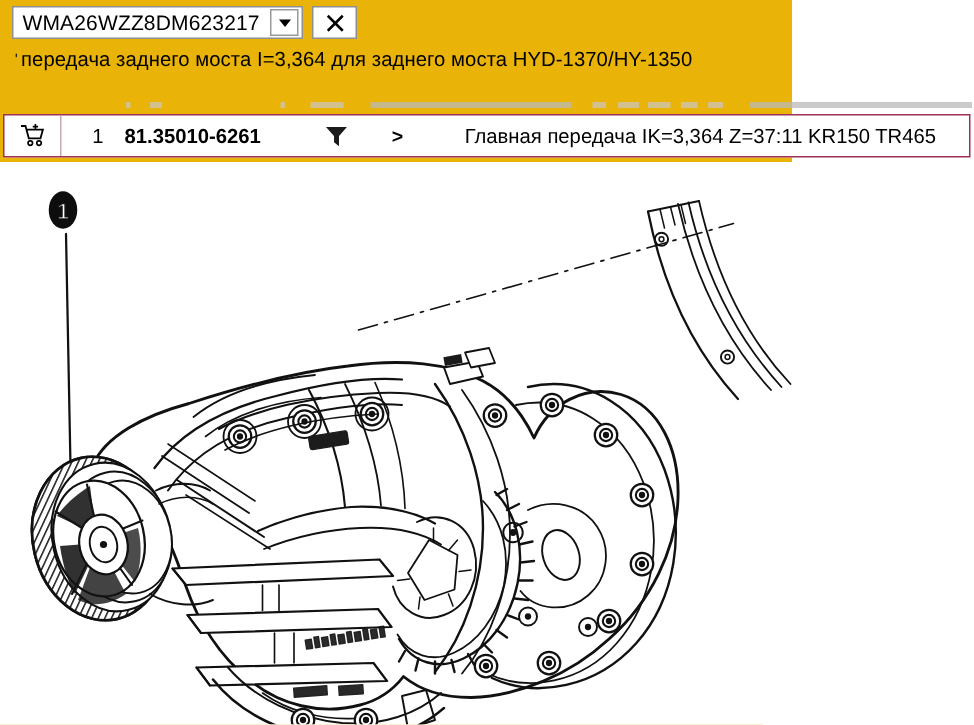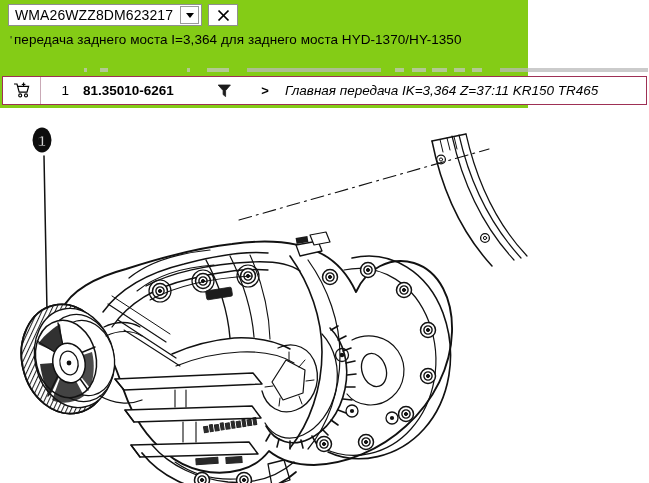--- a/index.html
+++ b/index.html
@@ -7,21 +7,21 @@
     margin: 0; padding: 0;
     width: 649px; height: 483px;
     background: #ffffff;
     font-family: "Liberation Sans", sans-serif;
     overflow: hidden;
   }
   #app {
     position: relative;
     width: 528px;
     height: 483px;
-    background: #84cc16;
+    background: #eab308;
   }
 
   
   .vin-bar {
     position: absolute;
     left: 8px; top: 4px;
     display: flex;
     align-items: center;
     gap: 6px;
   }
@@ -157,24 +157,23 @@
     justify-content: center;
   }
   .cell-chev {
     width: 40px;
     text-align: center;
     font-weight: bold;
     font-size: 13px;
   }
   .cell-name {
     flex: 1;
-    text-align: left;
+    text-align: right;
     padding-right: 22px;
     white-space: nowrap;
-    font-style: italic;
   }
 
   
   .drawing {
     position: absolute;
     left: 0; top: 108px;
     width: 649px;
     height: 375px;
     background: #ffffff;
   }

